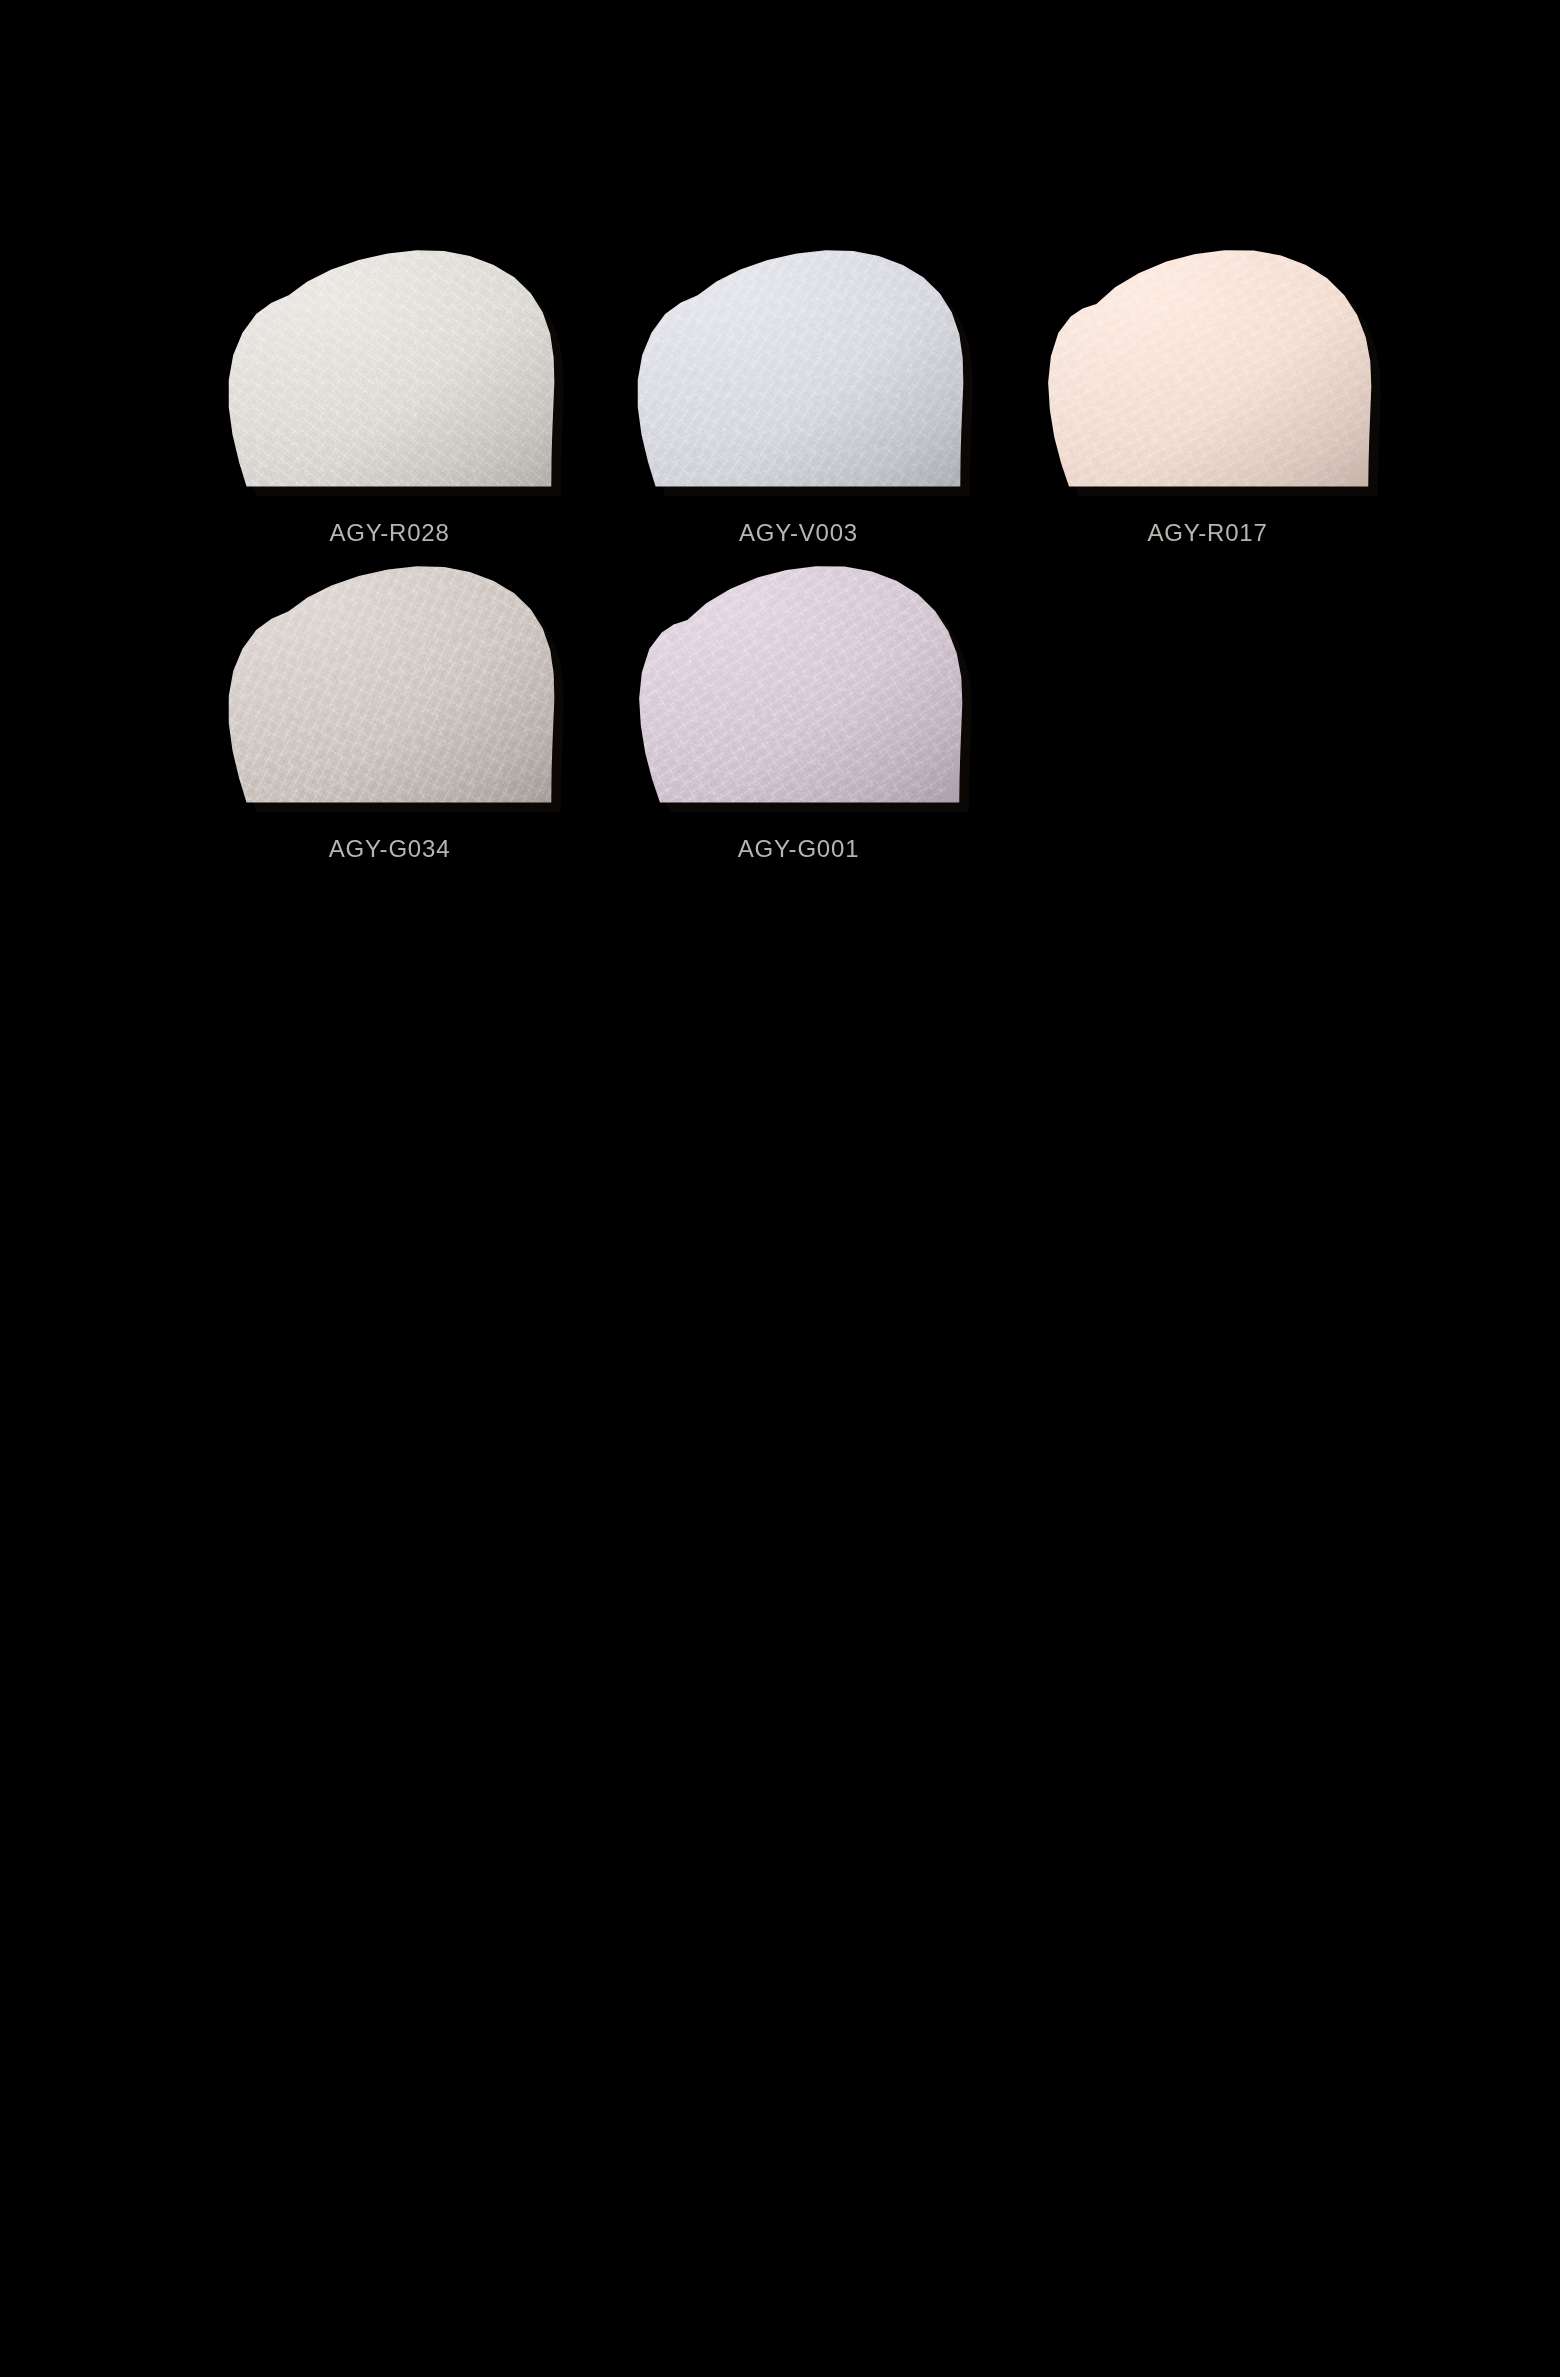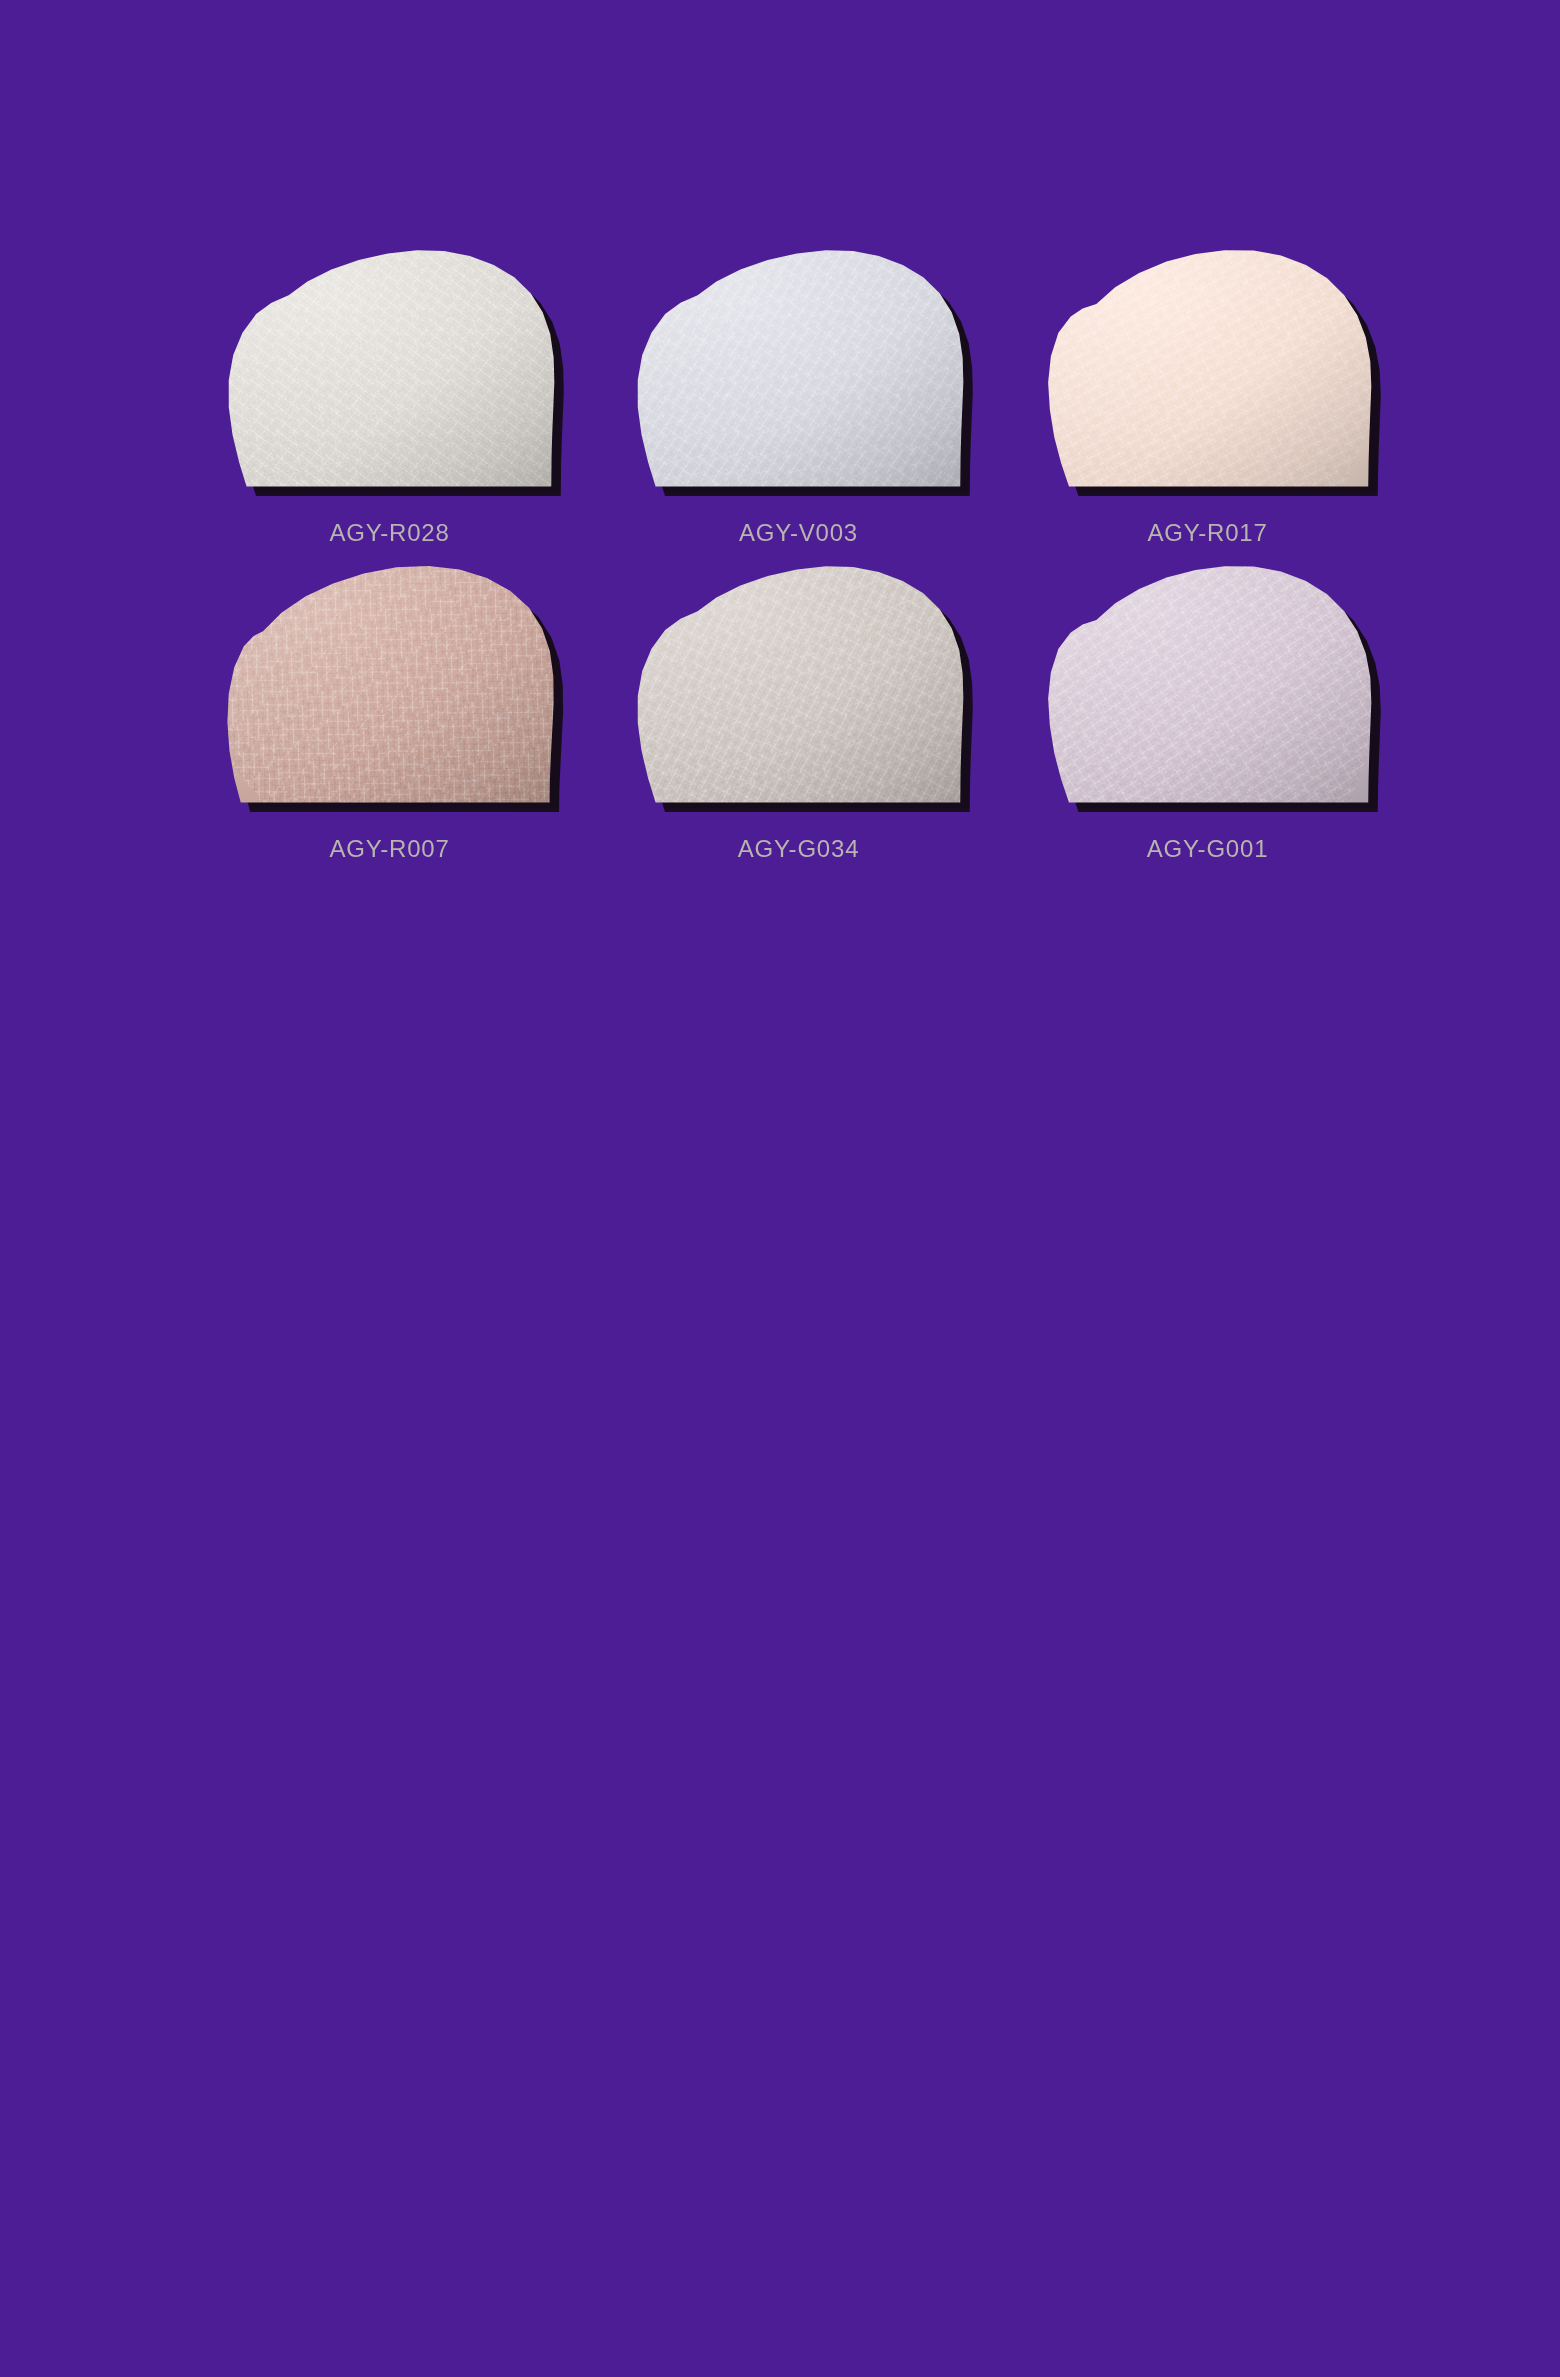--- a/index.html
+++ b/index.html
@@ -12,21 +12,21 @@
     background: #231a17;
     font-family: "Liberation Sans", "DejaVu Sans", sans-serif;
     overflow: hidden;
     position: relative;
   }
 
   
   .page {
     position: absolute;
     inset: 0;
-    background: #4c1d95;
+    background: #000000;
   }
 
   
   .swatch-grid {
     position: absolute;
     left: 185px;
     top: 243px;
     width: 1227px;
     display: grid;
     grid-template-columns: repeat(3, 409px);
@@ -217,33 +217,20 @@
             <div class="chip-tex" style="transform: rotate(116deg);"></div>
             <div class="chip-speck" style="background-position: 65px 13.3px;"></div>
             <div class="chip-sheen"></div>
             <div class="chip-edge" style="background: linear-gradient(rgb(255, 248, 237), rgb(247, 226, 215));"></div>
           </div>
         </div>
         <div class="swatch-label">AGY-R017</div>
       </div>
       <div class="swatch-cell">
         <div class="chip-wrap">
-          <div class="chip-shadow" style="clip-path: polygon(13% 29%, 18.5% 21.5%, 25.5% 15%, 33.5% 9.8%, 42.5% 5.8%, 52% 3.3%, 61.5% 2.8%, 70.5% 4.2%, 78.5% 7.6%, 85.3% 12.8%, 90.8% 19.6%, 94.6% 27.8%, 96.9% 37%, 97.9% 47%, 98% 57.5%, 97.6% 68.5%, 97.2% 79%, 96.9% 88.5%, 96.8% 97.8%, 6.5% 97.8%, 4.6% 88%, 3.2% 77%, 2.6% 65.5%, 3% 54%, 4.6% 43.5%, 7.4% 35%, 10.2% 31%);"></div>
-          <div class="chip" style="clip-path: polygon(13% 29%, 18.5% 21.5%, 25.5% 15%, 33.5% 9.8%, 42.5% 5.8%, 52% 3.3%, 61.5% 2.8%, 70.5% 4.2%, 78.5% 7.6%, 85.3% 12.8%, 90.8% 19.6%, 94.6% 27.8%, 96.9% 37%, 97.9% 47%, 98% 57.5%, 97.6% 68.5%, 97.2% 79%, 96.9% 88.5%, 96.8% 97.8%, 6.5% 97.8%, 4.6% 88%, 3.2% 77%, 2.6% 65.5%, 3% 54%, 4.6% 43.5%, 7.4% 35%, 10.2% 31%);">
-            <div class="chip-base" style="background: radial-gradient(120% 110% at 34% 22%, rgb(215, 180, 170) 0%, rgb(205, 170, 160) 48%, rgb(189, 154, 144) 100%);"></div>
-            <div class="chip-tex" style="transform: rotate(232deg);"></div>
-            <div class="chip-speck" style="background-position: 44px 27px;"></div>
-            <div class="chip-sheen"></div>
-            <div class="chip-edge" style="background: linear-gradient(rgb(231, 196, 186), rgb(209, 174, 164));"></div>
-          </div>
-        </div>
-        <div class="swatch-label">AGY-R007</div>
-      </div>
-      <div class="swatch-cell">
-        <div class="chip-wrap">
           <div class="chip-shadow" style="clip-path: polygon(20.5% 21%, 26% 15.5%, 33% 10.6%, 41% 6.8%, 49.5% 4.2%, 58% 2.9%, 66% 3.2%, 73.5% 5.2%, 80.5% 8.8%, 86.5% 13.8%, 91.3% 20.2%, 94.8% 27.8%, 97% 36.5%, 98% 46%, 98.2% 56%, 97.9% 66%, 97.6% 76%, 97.4% 85%, 97.3% 97.8%, 8.2% 97.8%, 6% 88%, 4.1% 77%, 3% 66%, 3% 55%, 4.3% 45%, 7% 36%, 11% 28.5%, 15.5% 24%);"></div>
           <div class="chip" style="clip-path: polygon(20.5% 21%, 26% 15.5%, 33% 10.6%, 41% 6.8%, 49.5% 4.2%, 58% 2.9%, 66% 3.2%, 73.5% 5.2%, 80.5% 8.8%, 86.5% 13.8%, 91.3% 20.2%, 94.8% 27.8%, 97% 36.5%, 98% 46%, 98.2% 56%, 97.9% 66%, 97.6% 76%, 97.4% 85%, 97.3% 97.8%, 8.2% 97.8%, 6% 88%, 4.1% 77%, 3% 66%, 3% 55%, 4.3% 45%, 7% 36%, 11% 28.5%, 15.5% 24%);">
             <div class="chip-base" style="background: radial-gradient(120% 110% at 34% 22%, rgb(217, 209, 204) 0%, rgb(207, 199, 194) 48%, rgb(191, 183, 178) 100%);"></div>
             <div class="chip-tex" style="transform: rotate(261deg);"></div>
             <div class="chip-speck" style="background-position: 60px 49px;"></div>
             <div class="chip-sheen"></div>
             <div class="chip-edge" style="background: linear-gradient(rgb(233, 225, 220), rgb(211, 203, 198));"></div>
           </div>
         </div>
         <div class="swatch-label">AGY-G034</div>

